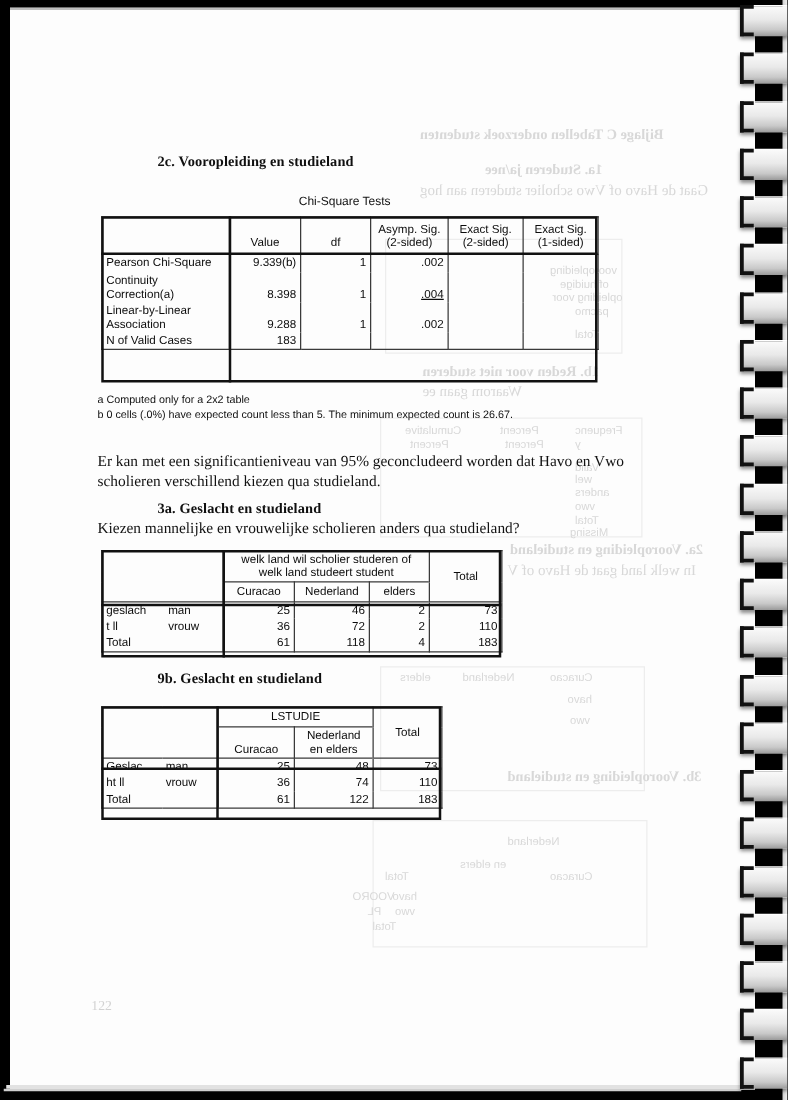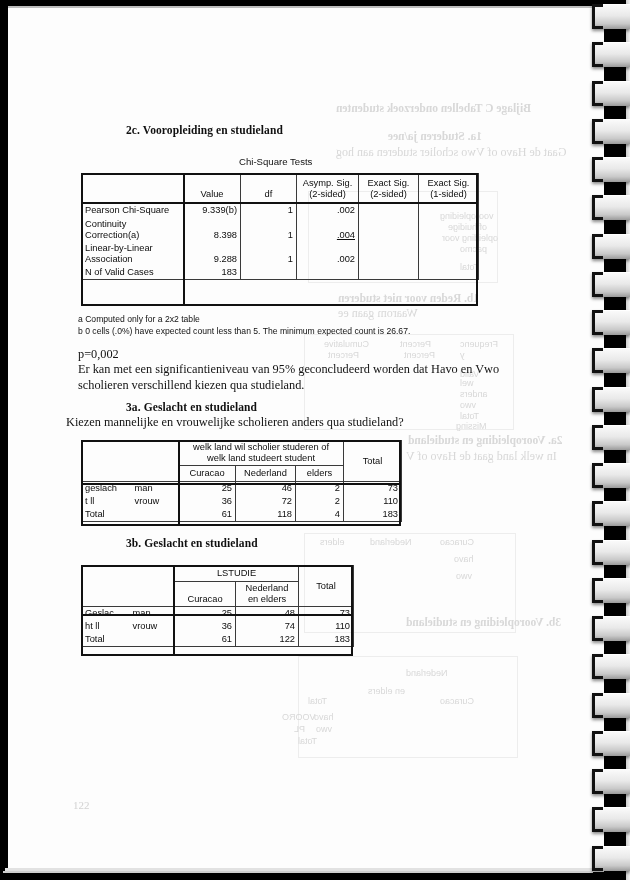--- a/index.html
+++ b/index.html
@@ -338,26 +338,25 @@
         </tbody>
       </table>
 
       <div class="frame" style="left:73px; top:167px; width:397px; height:133px;"></div>
       <div class="hrule" style="left:73px; top:196px; width:397px; height:2px;"></div>
       <div class="vrule" style="left:175px; top:167px; width:2px; height:133px;"></div>
 
       <div class="fnote" style="left:70px; top:308px;">a  Computed only for a 2x2 table</div>
       <div class="fnote" style="left:70px; top:320px;">b  0 cells (.0%) have expected count less than 5. The minimum expected count is 26.67.</div>
 
-      <div class="prose" style="left:70px; top:341px; width:460px;">p=0,002</div>
       <div class="prose" style="left:70px; top:356px; width:465px;">Er kan met een significantieniveau van 95% geconcludeerd worden dat Havo en Vwo
 scholieren verschillend kiezen qua studieland.</div>
 
       <div class="h-sub" style="left:70px; top:395px;">3a. Geslacht en studieland</div>
-      <div class="prose" style="left:58px; top:409px; width:465px;">Kiezen mannelijke en vrouwelijke scholieren anders qua studieland?</div>
+      <div class="prose" style="left:70px; top:409px; width:465px;">Kiezen mannelijke en vrouwelijke scholieren anders qua studieland?</div>
 
       <table class="spss" style="left:73px; top:434px; width:320px;">
         <colgroup>
           <col style="width:50px">
           <col style="width:47px">
           <col style="width:57px">
           <col style="width:60px">
           <col style="width:48px">
           <col style="width:58px">
         </colgroup>
@@ -400,21 +399,21 @@
             <td class="r nb-t">118</td>
             <td class="r nb-t">4</td>
             <td class="r nb-t">183</td>
           </tr>
         </tbody>
       </table>
       <div class="frame" style="left:73px; top:434px; width:320px; height:86px;"></div>
       <div class="hrule" style="left:73px; top:477px; width:320px; height:2px;"></div>
       <div class="vrule" style="left:170px; top:434px; width:2px; height:86px;"></div>
 
-      <div class="h-sub" style="left:70px; top:531px;">3b. Geslacht en studieland</div>
+      <div class="h-sub" style="left:70px; top:531px;">9b. Geslacht en studieland</div>
 
       <table class="spss" style="left:73px; top:559px; width:272px;">
         <colgroup>
           <col style="width:48px">
           <col style="width:45px">
           <col style="width:61px">
           <col style="width:63px">
           <col style="width:55px">
         </colgroup>
         <tbody>

